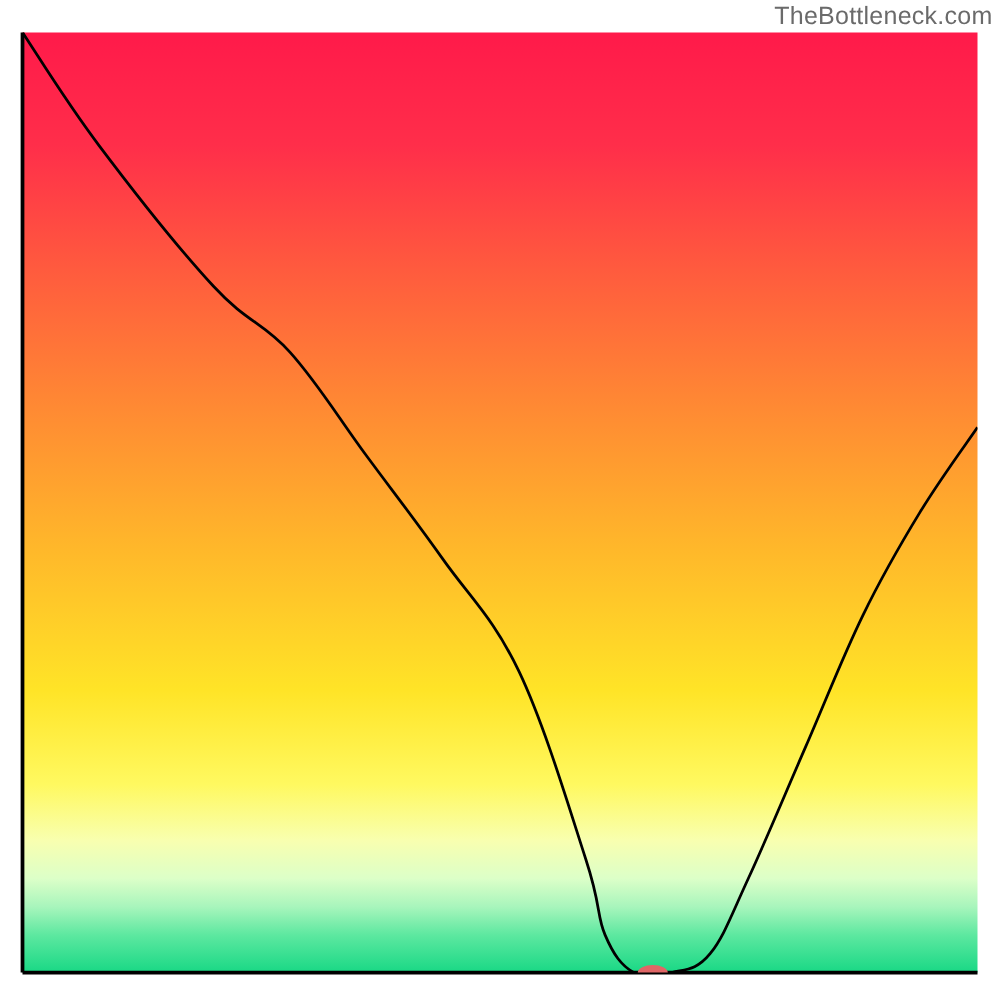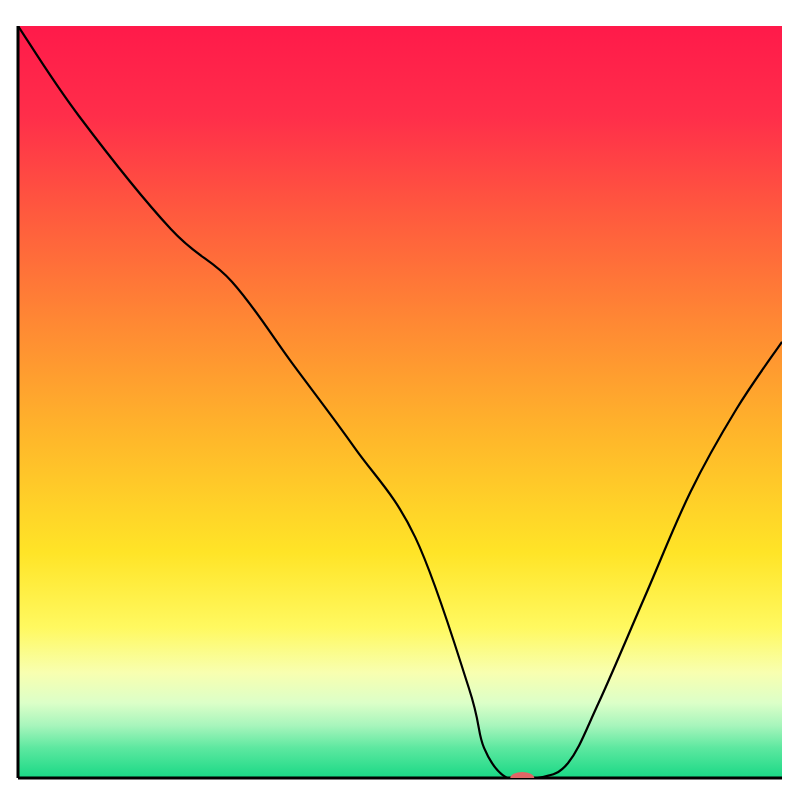--- a/index.html
+++ b/index.html
@@ -58,13 +58,14 @@
     <rect id="plot-bg" fill="url(#bg-grad)" x="18" y="26" width="764" height="752"></rect>
 
     <line id="axis-left" stroke="#000" stroke-width="3" x1="18" y1="26" x2="18" y2="778"></line>
     <line id="axis-bottom" stroke="#000" stroke-width="3" x1="18" y1="778" x2="782" y2="778"></line>
 
     <path id="curve" fill="none" stroke="#000" stroke-width="2.2" stroke-linejoin="round" clip-path="url(#plot-clip)" d="M 18 26 C 29.0016 42.2432, 51.616 79.69280000000002, 79.12 116.24000000000001 C 106.62400000000001 152.78719999999998, 143.29600000000002 199.26079999999996, 170.8 229.03999999999996 C 198.304 258.81919999999997, 209.91680000000002 257.31519999999995, 231.92000000000002 281.67999999999995 C 253.9232 306.04479999999995, 271.03679999999997 334.6208, 293.03999999999996 364.4 C 315.04319999999996 394.1792, 332.15680000000003 415.9872, 354.16 447.12 C 376.1632 478.25280000000004, 394.65200000000004 494.0448, 415.28000000000003 537.36 C 435.908 580.6752, 456.3832 649.8592, 468.76 687.76 C 481.1368 725.6608, 477.16399999999993 731.6768, 484.03999999999996 747.92 C 490.916 764.1632, 497.33360000000005 772.5856, 506.96000000000004 778 C 516.5864 783.4144, 526.5184 780.7072, 537.52 778 C 548.5215999999999 775.2928, 557.0783999999999 776.4960000000001, 568.0799999999999 762.96 C 579.0816 749.424, 584.8879999999999 732.5792, 598.64 702.8 C 612.392 673.0207999999999, 627.9776 635.4208, 644.48 597.52 C 660.9824 559.6192, 673.8176000000001 526.08, 690.32 492.24 C 706.8224 458.40000000000003, 719.6576 436.592, 736.16 409.52 C 752.6623999999999 382.448, 773.7488 354.0224, 782 341.84000000000003"></path>
 
     <ellipse id="marker" clip-path="url(#plot-clip)" cx="522.24" cy="778" rx="12" ry="6" fill="#e06666"></ellipse>
   </svg>
 
+  <div class="watermark">TheBottleneck.com</div>
 </div>
 
 </body></html>

